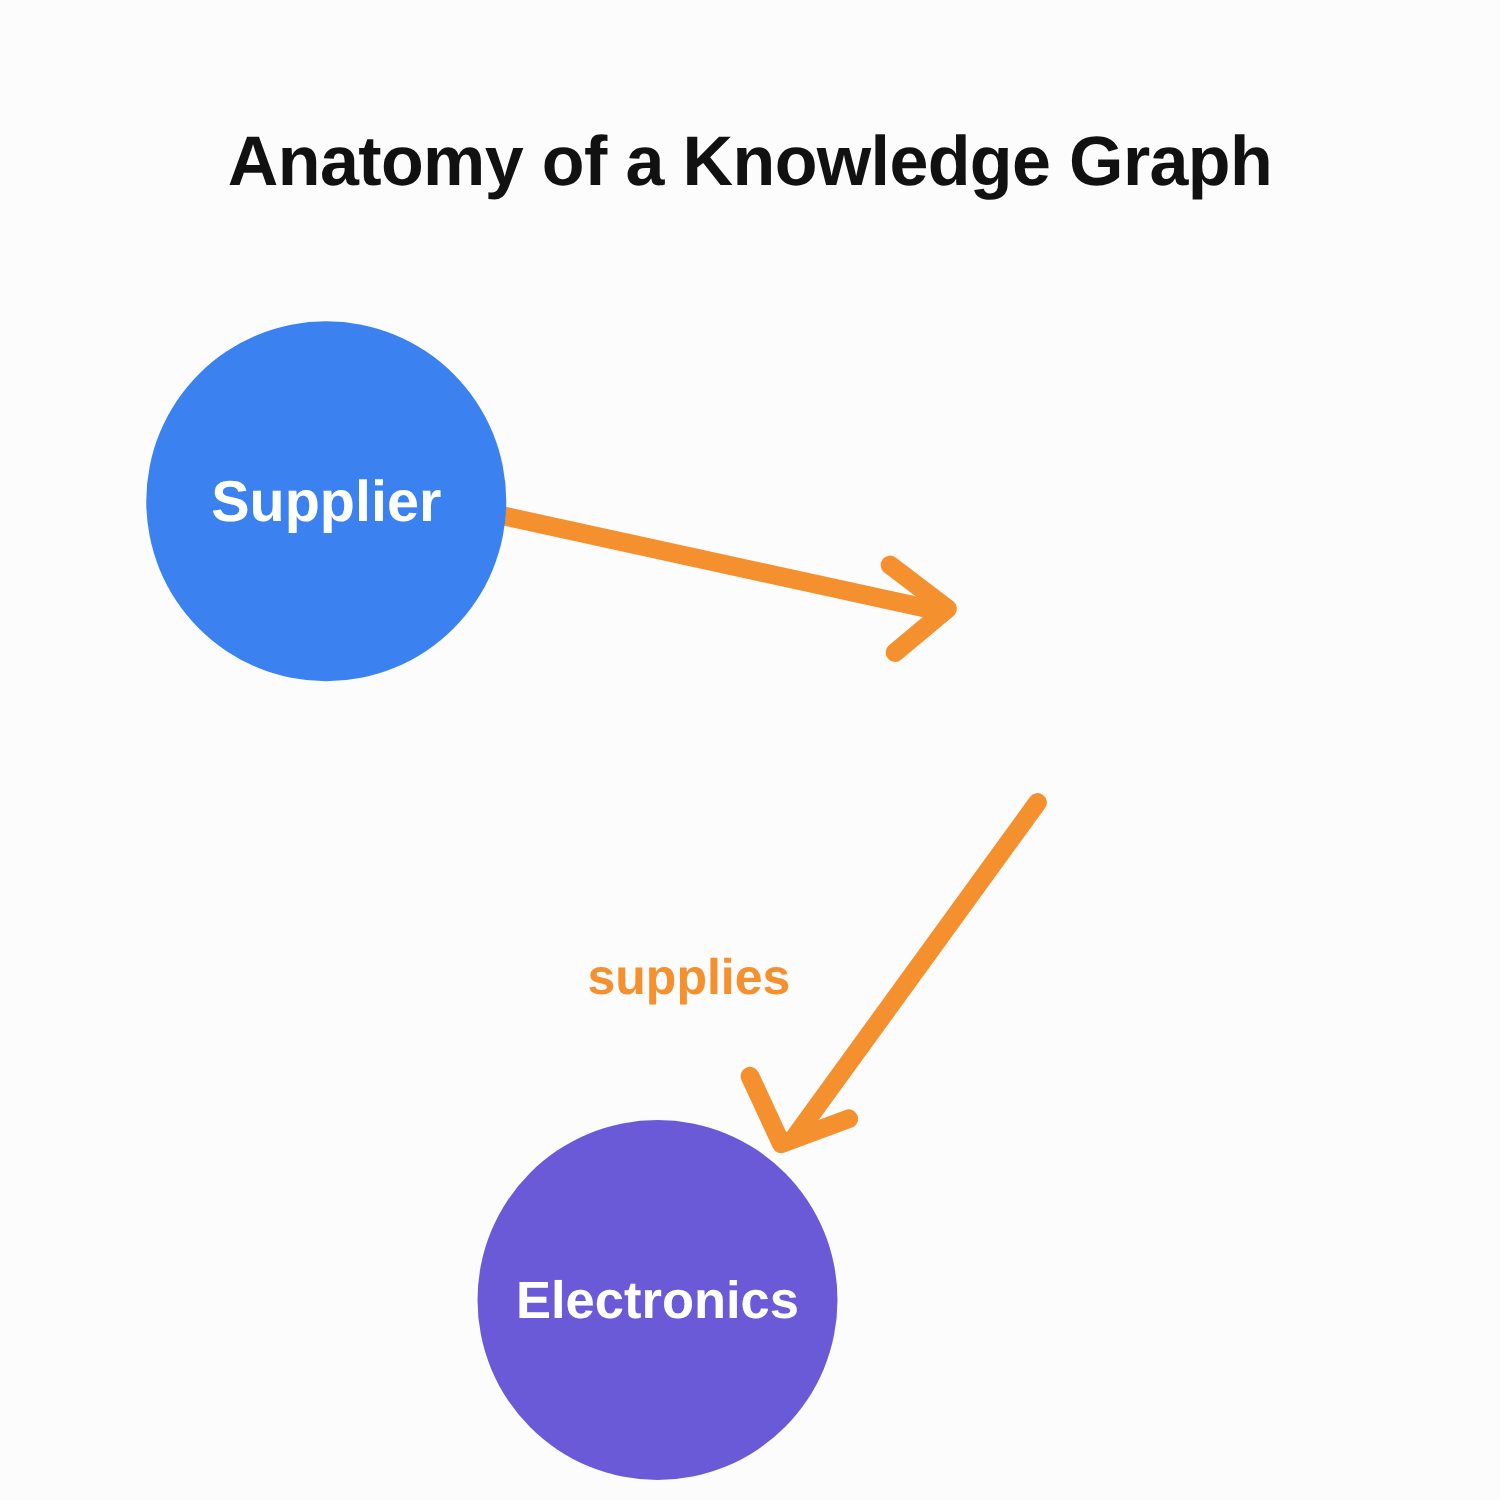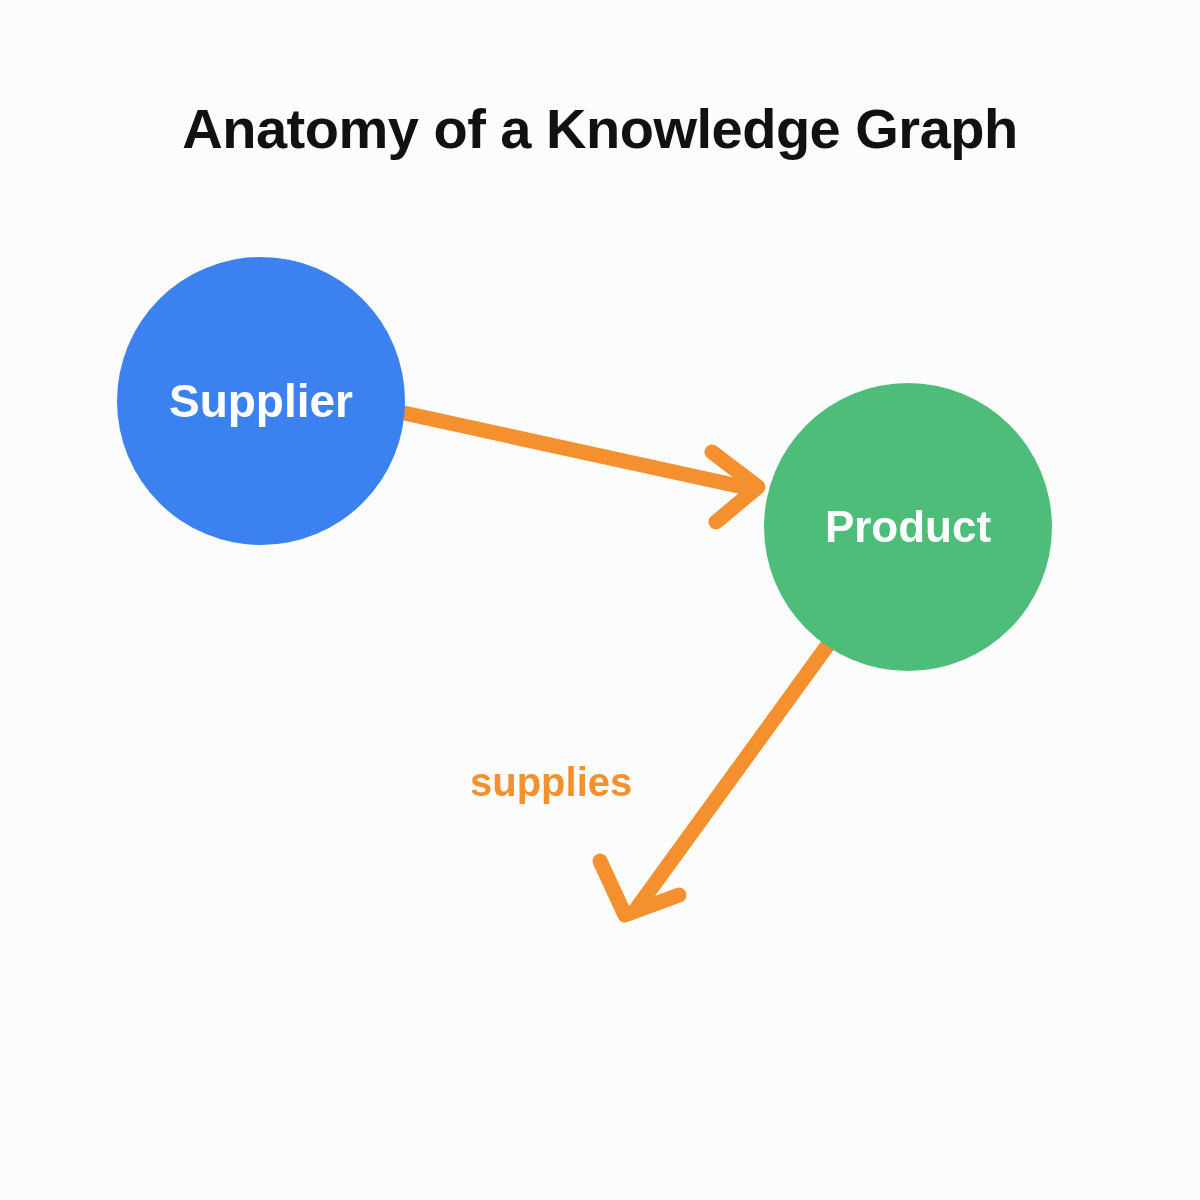--- a/index.html
+++ b/index.html
@@ -112,21 +112,21 @@
     <g>
       <line x1="830" y1="598" x2="637" y2="864" stroke="#f5902f" stroke-width="15" stroke-linecap="round"></line>
       <polyline points="600,817 625,871 679,851" fill="none" stroke="#f5902f" stroke-width="15" stroke-linecap="round" stroke-linejoin="round"></polyline>
     </g>
   </svg>
 
   <div class="node" id="node-supplier">
     <span class="node-label">Supplier</span>
   </div>
 
-  <div class="node" id="node-product">
-    <span class="node-label">Product</span>
+
+  <div class="node" id="node-electronics">
+    <span class="node-label">Electronics</span>
   </div>
-
 
 
   <div class="edge-label" id="edge-label-category">supplies</div>
 
 </div>
 
 </body></html>

